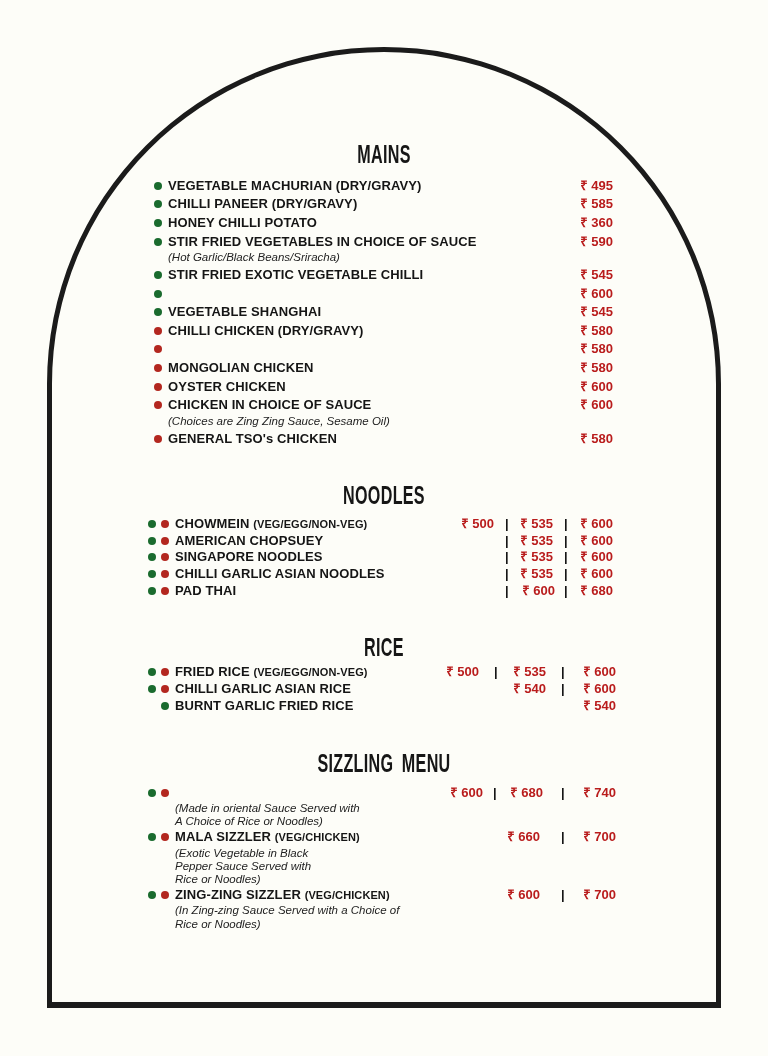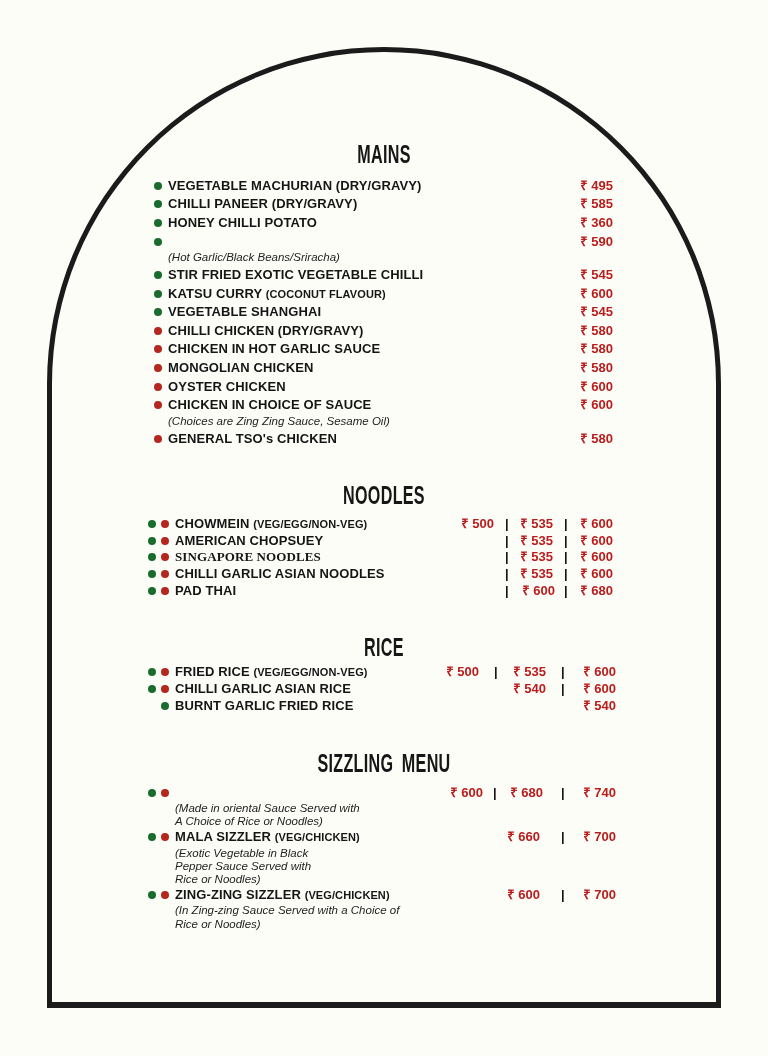--- a/index.html
+++ b/index.html
@@ -98,46 +98,45 @@
   <span class="name" style="left:168px;">CHILLI PANEER (DRY/GRAVY)</span>
   <span class="price" style="right:155px;">₹ 585</span>
 </div>
 <div class="row" style="top:215px;">
   <span class="dot veg" style="left:154px;"></span>
   <span class="name" style="left:168px;">HONEY CHILLI POTATO</span>
   <span class="price" style="right:155px;margin-left:24px;">₹ 360</span>
 </div>
 <div class="row" style="top:234px;">
   <span class="dot veg" style="left:154px;"></span>
+  <span class="name" style="left:168px;">STIR FRIED VEGETABLES IN CHOICE OF SAUCE</span>
   <span class="price" style="right:155px;">₹ 590</span>
 </div>
 <div class="desc" style="left:168px; top:250px;">(Hot Garlic/Black Beans/Sriracha)</div>
 <div class="row" style="top:267px;">
   <span class="dot veg" style="left:154px;"></span>
   <span class="name" style="left:168px;">STIR FRIED EXOTIC VEGETABLE CHILLI</span>
   <span class="price" style="right:155px;">₹ 545</span>
 </div>
 <div class="row" style="top:286px;">
   <span class="dot veg" style="left:154px;"></span>
-  <span class="name" style="left:168px;"><span>KATSU CURRY</span> <span class="small">(COCONUT FLAVOUR)</span></span>
   <span class="price" style="right:155px;">₹ 600</span>
 </div>
 <div class="row" style="top:304px;">
   <span class="dot veg" style="left:154px;"></span>
   <span class="name" style="left:168px;">VEGETABLE SHANGHAI</span>
   <span class="price" style="right:155px;">₹ 545</span>
 </div>
 <div class="row" style="top:323px;">
   <span class="dot nonveg" style="left:154px;"></span>
   <span class="name" style="left:168px;">CHILLI CHICKEN (DRY/GRAVY)</span>
   <span class="price" style="right:155px;">₹ 580</span>
 </div>
 <div class="row" style="top:341px;">
   <span class="dot nonveg" style="left:154px;"></span>
-  <span class="name" style="left:168px;">CHICKEN IN HOT GARLIC SAUCE</span>
   <span class="price" style="right:155px;">₹ 580</span>
 </div>
 <div class="row" style="top:360px;">
   <span class="dot nonveg" style="left:154px;"></span>
   <span class="name" style="left:168px;">MONGOLIAN CHICKEN</span>
   <span class="price" style="right:155px;">₹ 580</span>
 </div>
 <div class="row" style="top:379px;">
   <span class="dot nonveg" style="left:154px;"></span>
   <span class="name" style="left:168px;">OYSTER CHICKEN</span>
@@ -172,21 +171,21 @@
   <span class="dot nonveg" style="left:161px;"></span>
   <span class="name" style="left:175px;">AMERICAN CHOPSUEY</span>
   <span class="sep" style="left:505px;">|</span>
   <span class="price" style="right:215px;">₹ 535</span>
   <span class="sep" style="left:564px;">|</span>
   <span class="price" style="right:155px;">₹ 600</span>
 </div>
 <div class="row" style="top:549px;">
   <span class="dot veg" style="left:148px;"></span>
   <span class="dot nonveg" style="left:161px;"></span>
-  <span class="name" style="left:175px;font-family:Liberation Serif, serif;">SINGAPORE NOODLES</span>
+  <span class="name" style="left:175px;">SINGAPORE NOODLES</span>
   <span class="sep" style="left:505px;">|</span>
   <span class="price" style="right:215px;">₹ 535</span>
   <span class="sep" style="left:564px;">|</span>
   <span class="price" style="right:155px;">₹ 600</span>
 </div>
 <div class="row" style="top:566px;">
   <span class="dot veg" style="left:148px;"></span>
   <span class="dot nonveg" style="left:161px;"></span>
   <span class="name" style="left:175px;">CHILLI GARLIC ASIAN NOODLES</span>
   <span class="sep" style="left:505px;">|</span>

